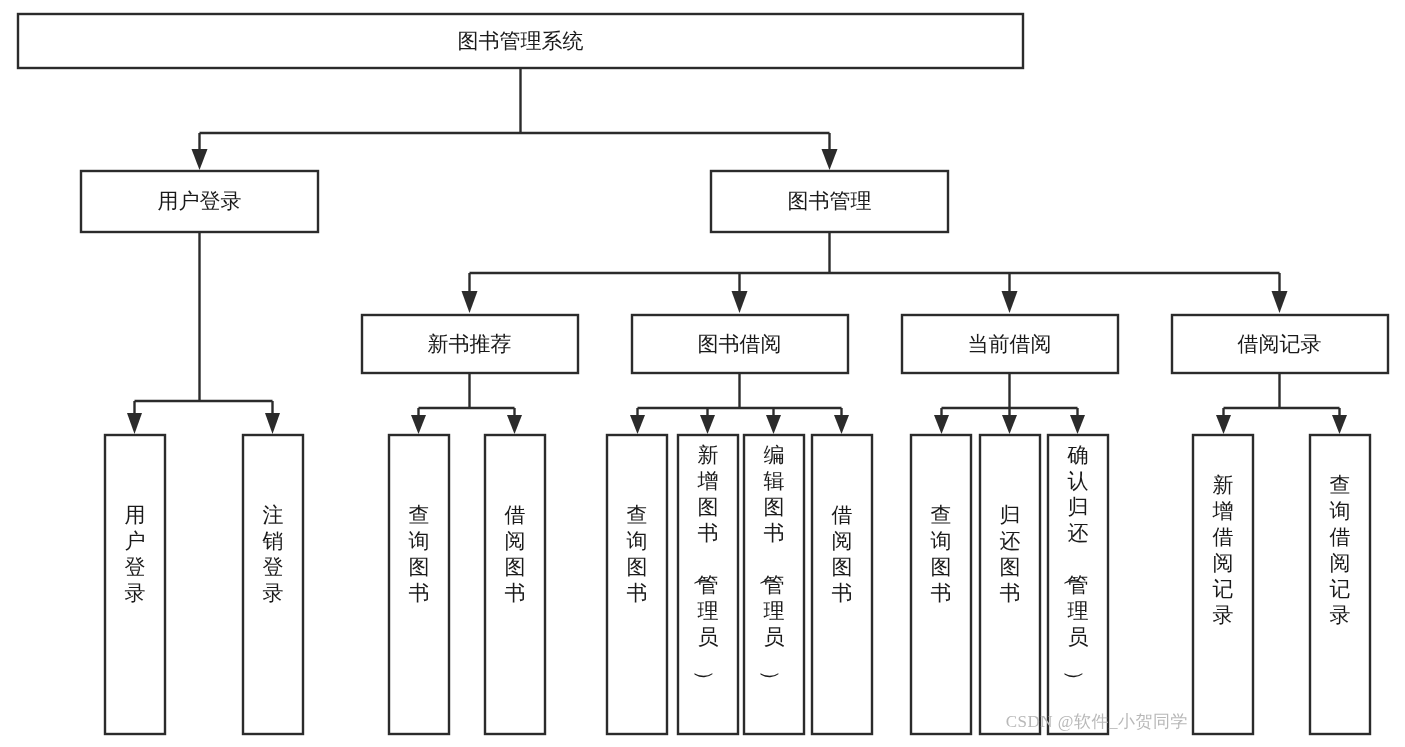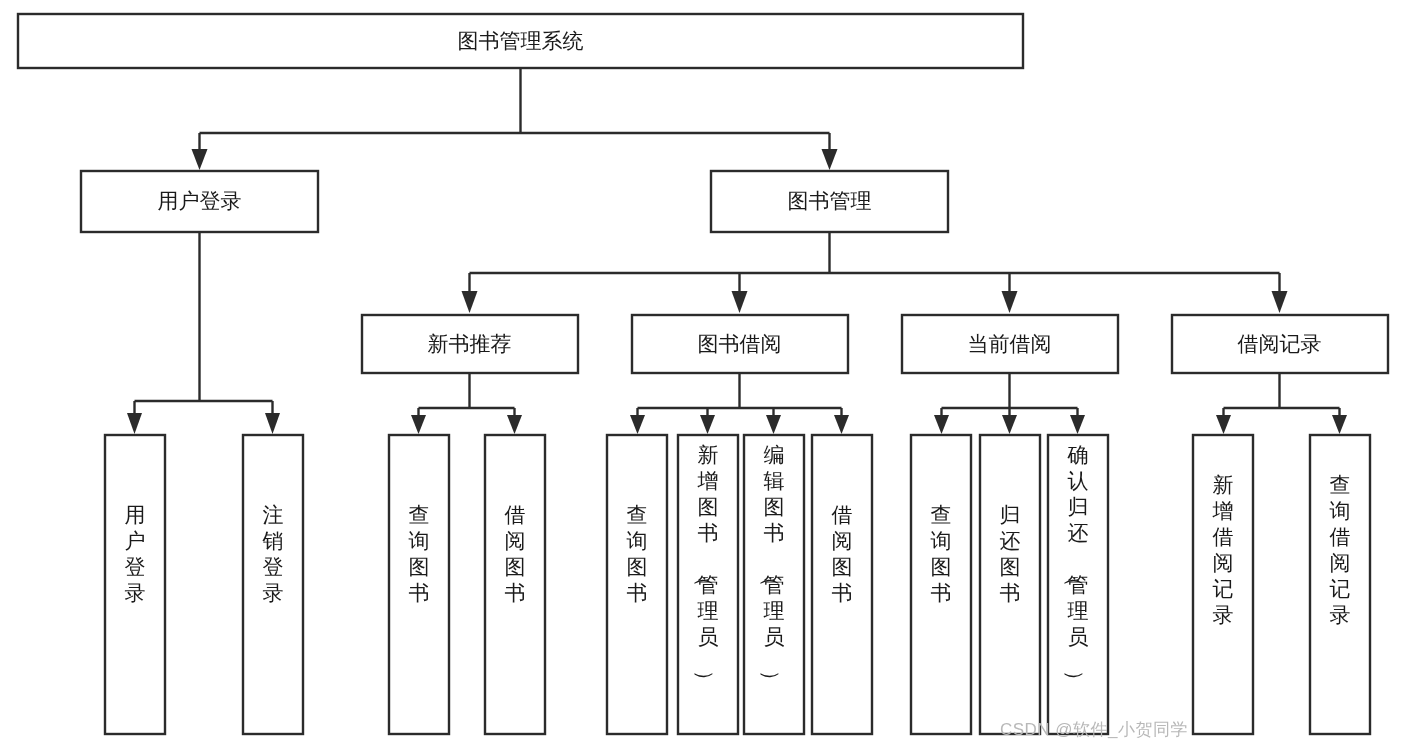--- a/index.html
+++ b/index.html
@@ -51,22 +51,22 @@
   }
   .node-label-v {
     font-family: "Liberation Sans", "DejaVu Sans", sans-serif;
     font-size: 21px;
     fill: #1a1a1a;
     text-anchor: middle;
   }
   .watermark {
     position: absolute;
     right: 8px;
-    bottom: 6px;
-    font-family: Liberation Sans, sans-serif;
+    bottom: 14px;
+    font-family: Liberation Serif, serif;
     font-size: 17px;
     color: #b8b8b8;
     white-space: nowrap;
     letter-spacing: 0.5px;
     pointer-events: none;
   }
 </style>
 </head>
 <body>
 

